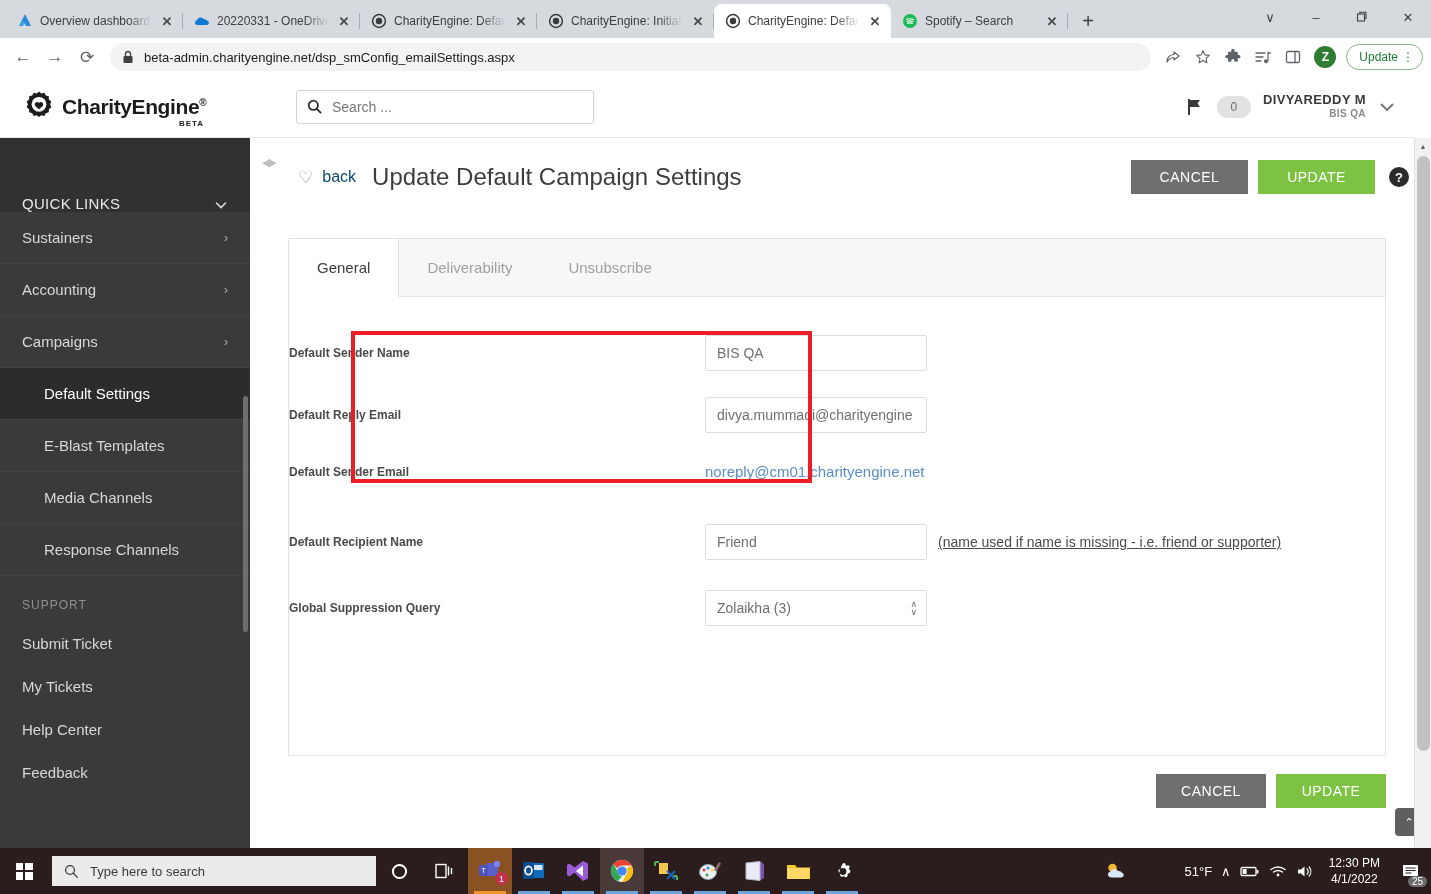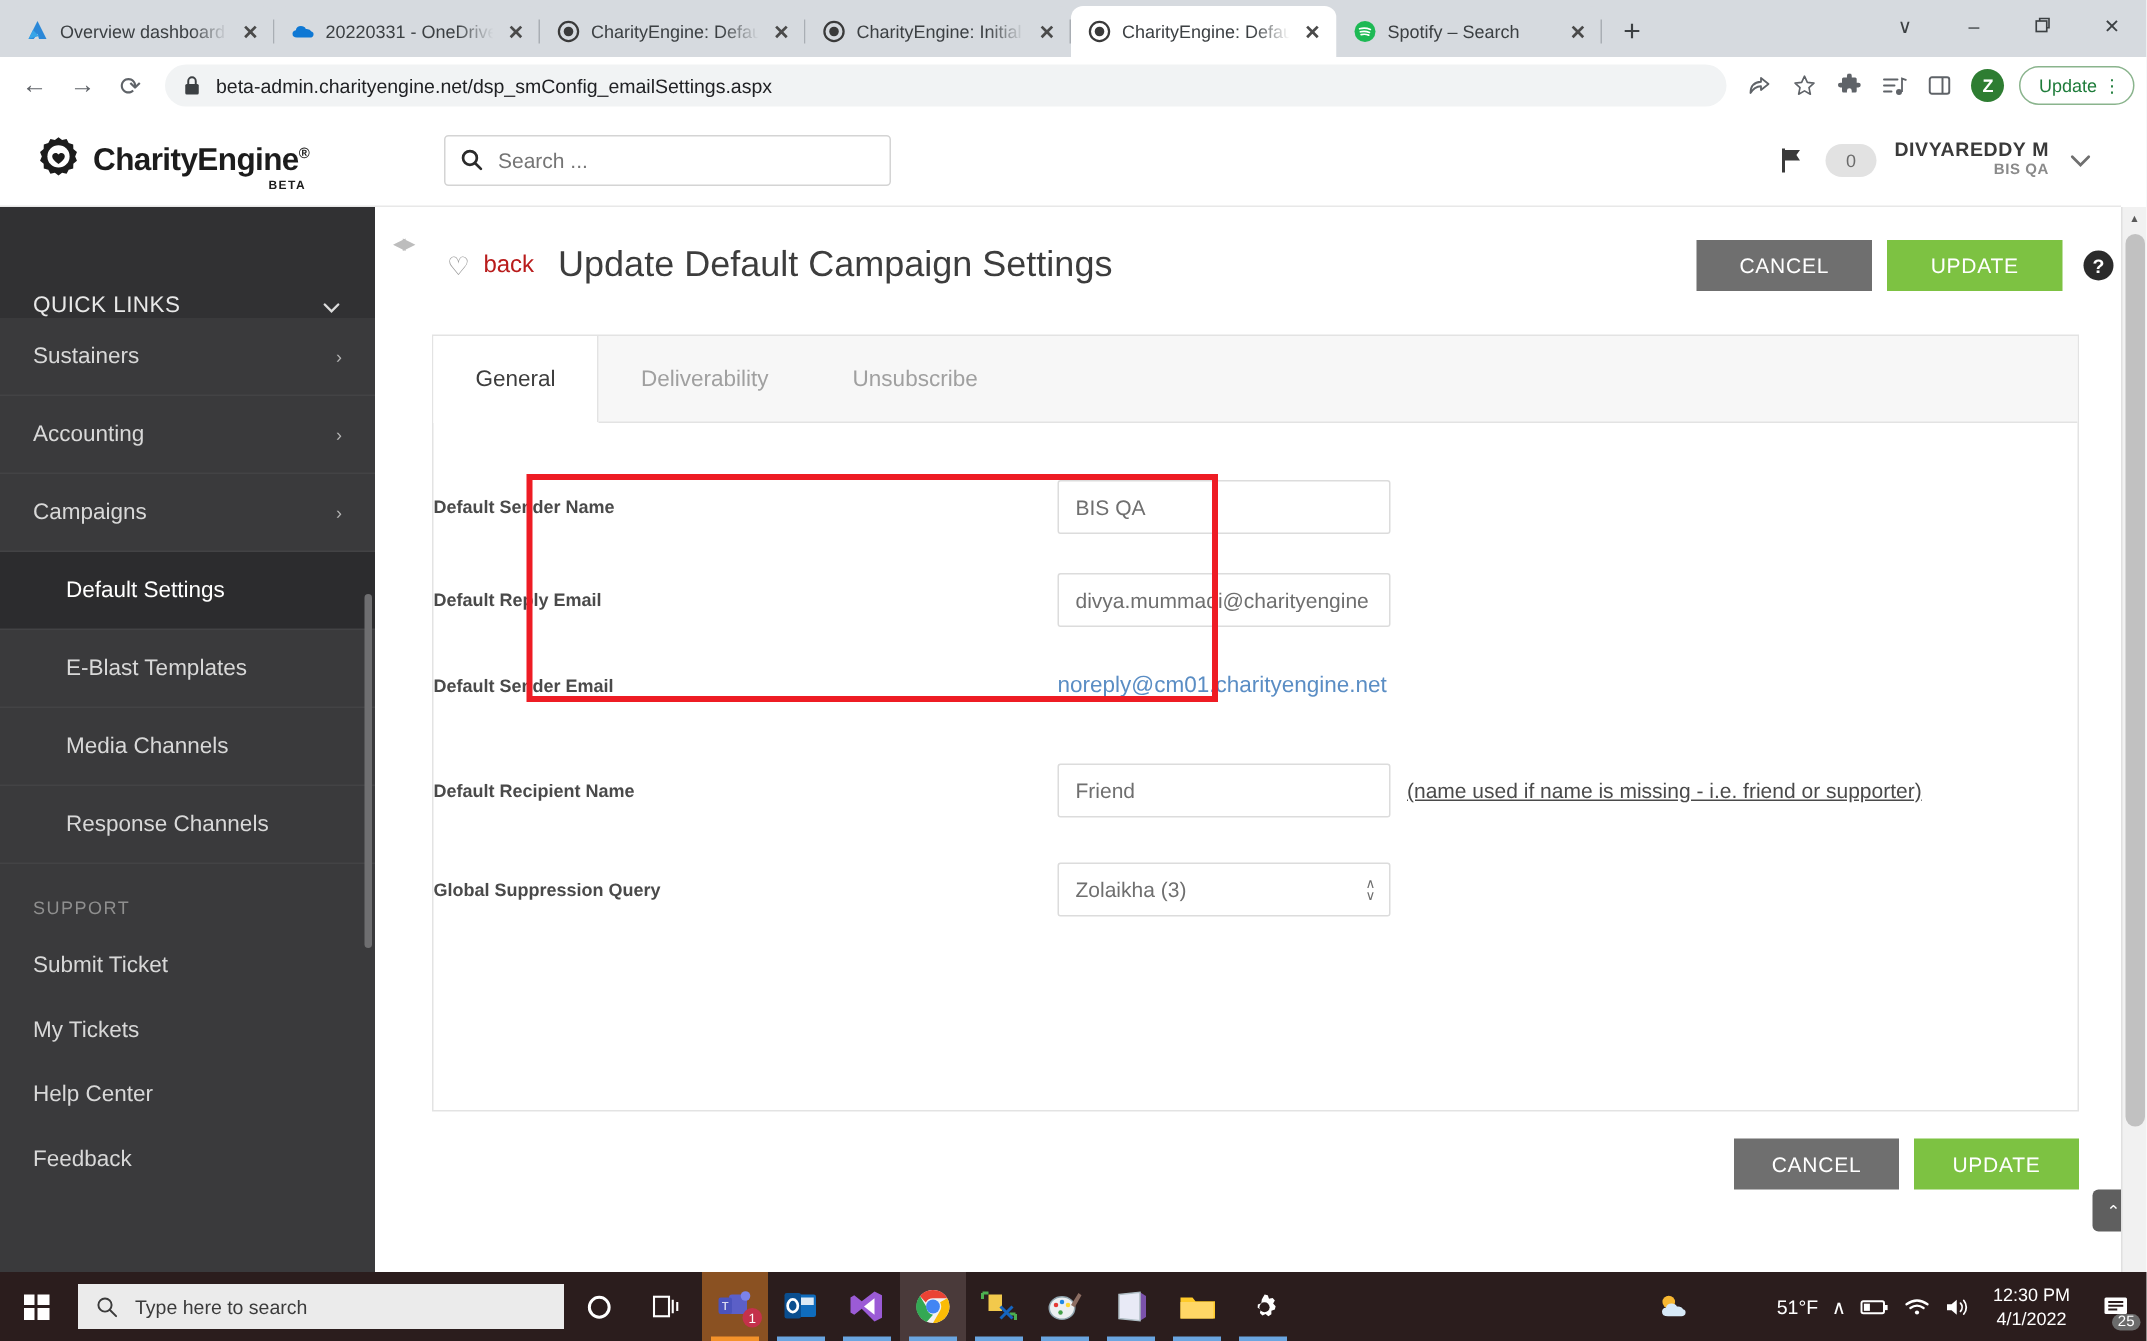--- a/index.html
+++ b/index.html
@@ -150,38 +150,38 @@
   
   .content { flex: 1; background: #fff; position: relative; overflow: hidden; }
   .collapse-toggle {
     position: absolute; left: 12px; top: 18px; font-size: 11px;
     color: #bdbdbd; letter-spacing: -2px;
   }
   .pagehead {
     display: flex; align-items: center; padding: 22px 22px 0 48px; gap: 0;
   }
   .heart { font-size: 17px; color: #9a9a9a; margin-right: 9px; }
-  .backlink { font-size: 16px; color: #b91c1c; margin-right: 16px; }
+  .backlink { font-size: 16px; color: #0c4a6e; margin-right: 16px; }
   .pagetitle { font-size: 24px; color: #3d3d3d; font-weight: normal; }
   .head-actions { margin-left: auto; display: flex; align-items: center; gap: 10px; }
   .btn {
     height: 34px; min-width: 117px; border: none; color: #fff; font-size: 14px;
     letter-spacing: .5px; display: flex; align-items: center;
     justify-content: center; font-family: "Liberation Sans", sans-serif;
   }
   .btn-cancel { background: #6f6f6f; }
   .btn-update { background: #7dc242; }
   .helpicon {
     width: 20px; height: 20px; border-radius: 50%; background: #2b2b2b;
     color: #fff; font-size: 13px; font-weight: bold; display: flex;
     align-items: center; justify-content: center; margin-left: 4px;
   }
 
   .card {
-    margin: 29px 45px 0 38px; border: 1px solid #e3e3e3; background: #fff;
+    margin: 44px 45px 0 38px; border: 1px solid #e3e3e3; background: #fff;
     min-height: 518px; position: relative;
   }
   .tabs { display: flex; border-bottom: 1px solid #e3e3e3; background: #f7f7f7; height: 58px; }
   .tab-item {
     padding: 0 28px; display: flex; align-items: center; font-size: 15px;
     color: #a0a0a0; position: relative;
   }
   .tab-item.active {
     background: #fff; color: #3d3d3d; border-bottom: 1px solid #fff;
     margin-bottom: -1px; border-right: 1px solid #e3e3e3;

